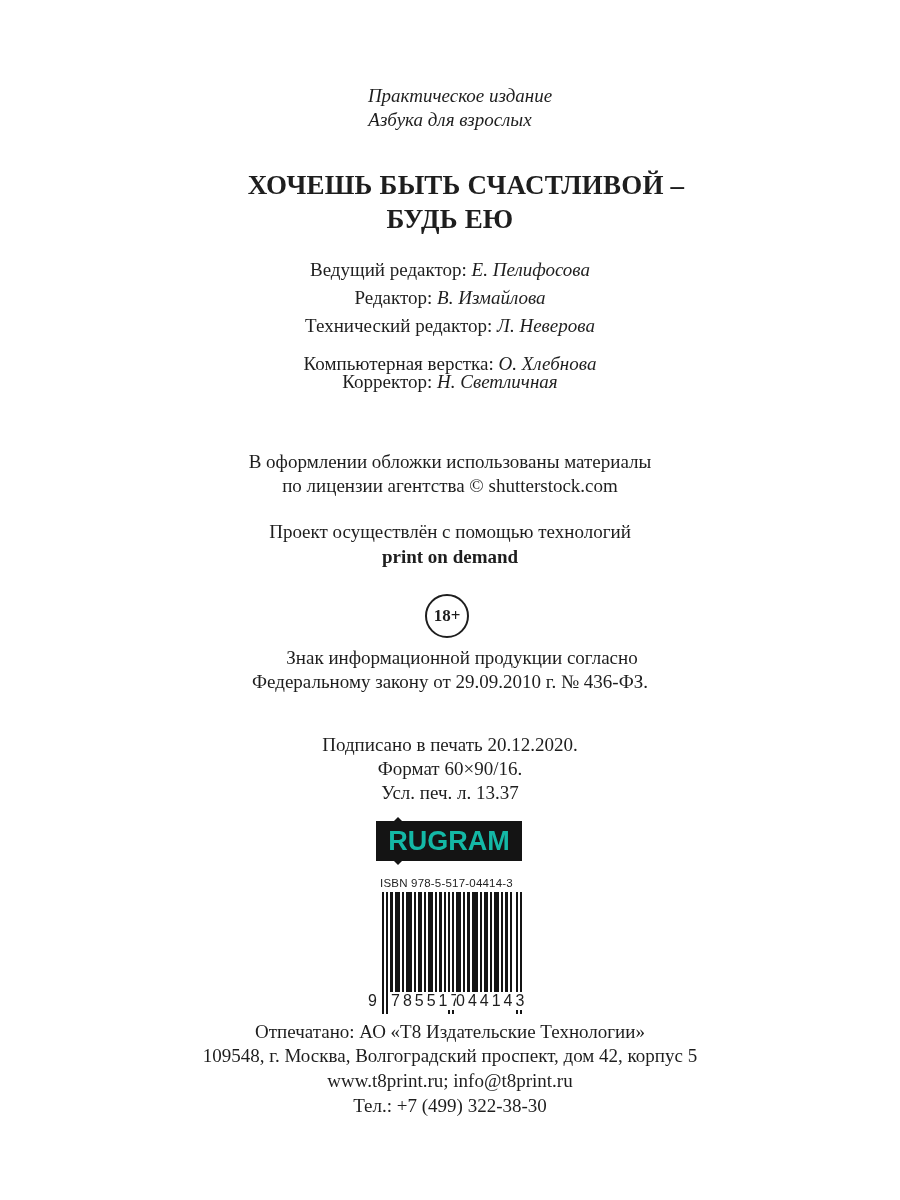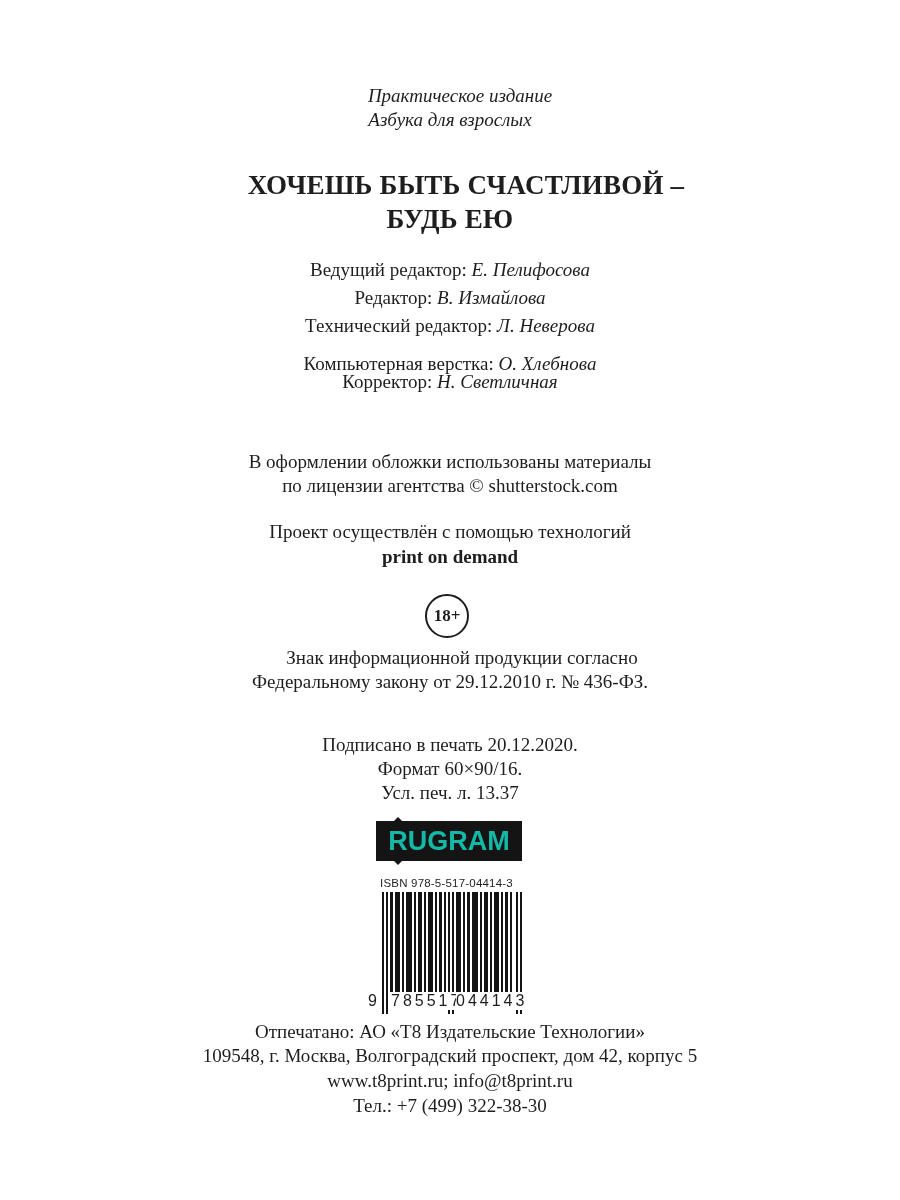--- a/index.html
+++ b/index.html
@@ -49,21 +49,21 @@
   </div>
 
   <div class="line serif18" style="top:450px;">В оформлении обложки использованы материалы</div>
   <div class="line serif18" style="top:474px;">по лицензии агентства © shutterstock.com</div>
 
   <div class="line serif18" style="top:520px;">Проект осуществлён с помощью технологий</div>
   <div class="line serif18 bold" style="top:545px;">print on demand</div>
 
   <div class="age-badge">18+</div>
   <div class="line serif18" style="top:646px;margin-left:12px;">Знак информационной продукции согласно</div>
-  <div class="line serif18" style="top:670px;">Федеральному закону от 29.12.2010 г. № 436-ФЗ.</div>
+  <div class="line serif18" style="top:670px;">Федеральному закону от 29.09.2010 г. № 436-ФЗ.</div>
 
   <div class="line serif18" style="top:733px;">Подписано в печать 20.12.2020.</div>
   <div class="line serif18" style="top:757px;">Формат 60×90/16.</div>
   <div class="line serif18" style="top:781px;">Усл. печ. л. 13.37</div>
 
   <div class="logo">
     <div class="notch-top"></div>
     <span>RUGRAM</span>
     <div class="notch-bot"></div>
   </div>

